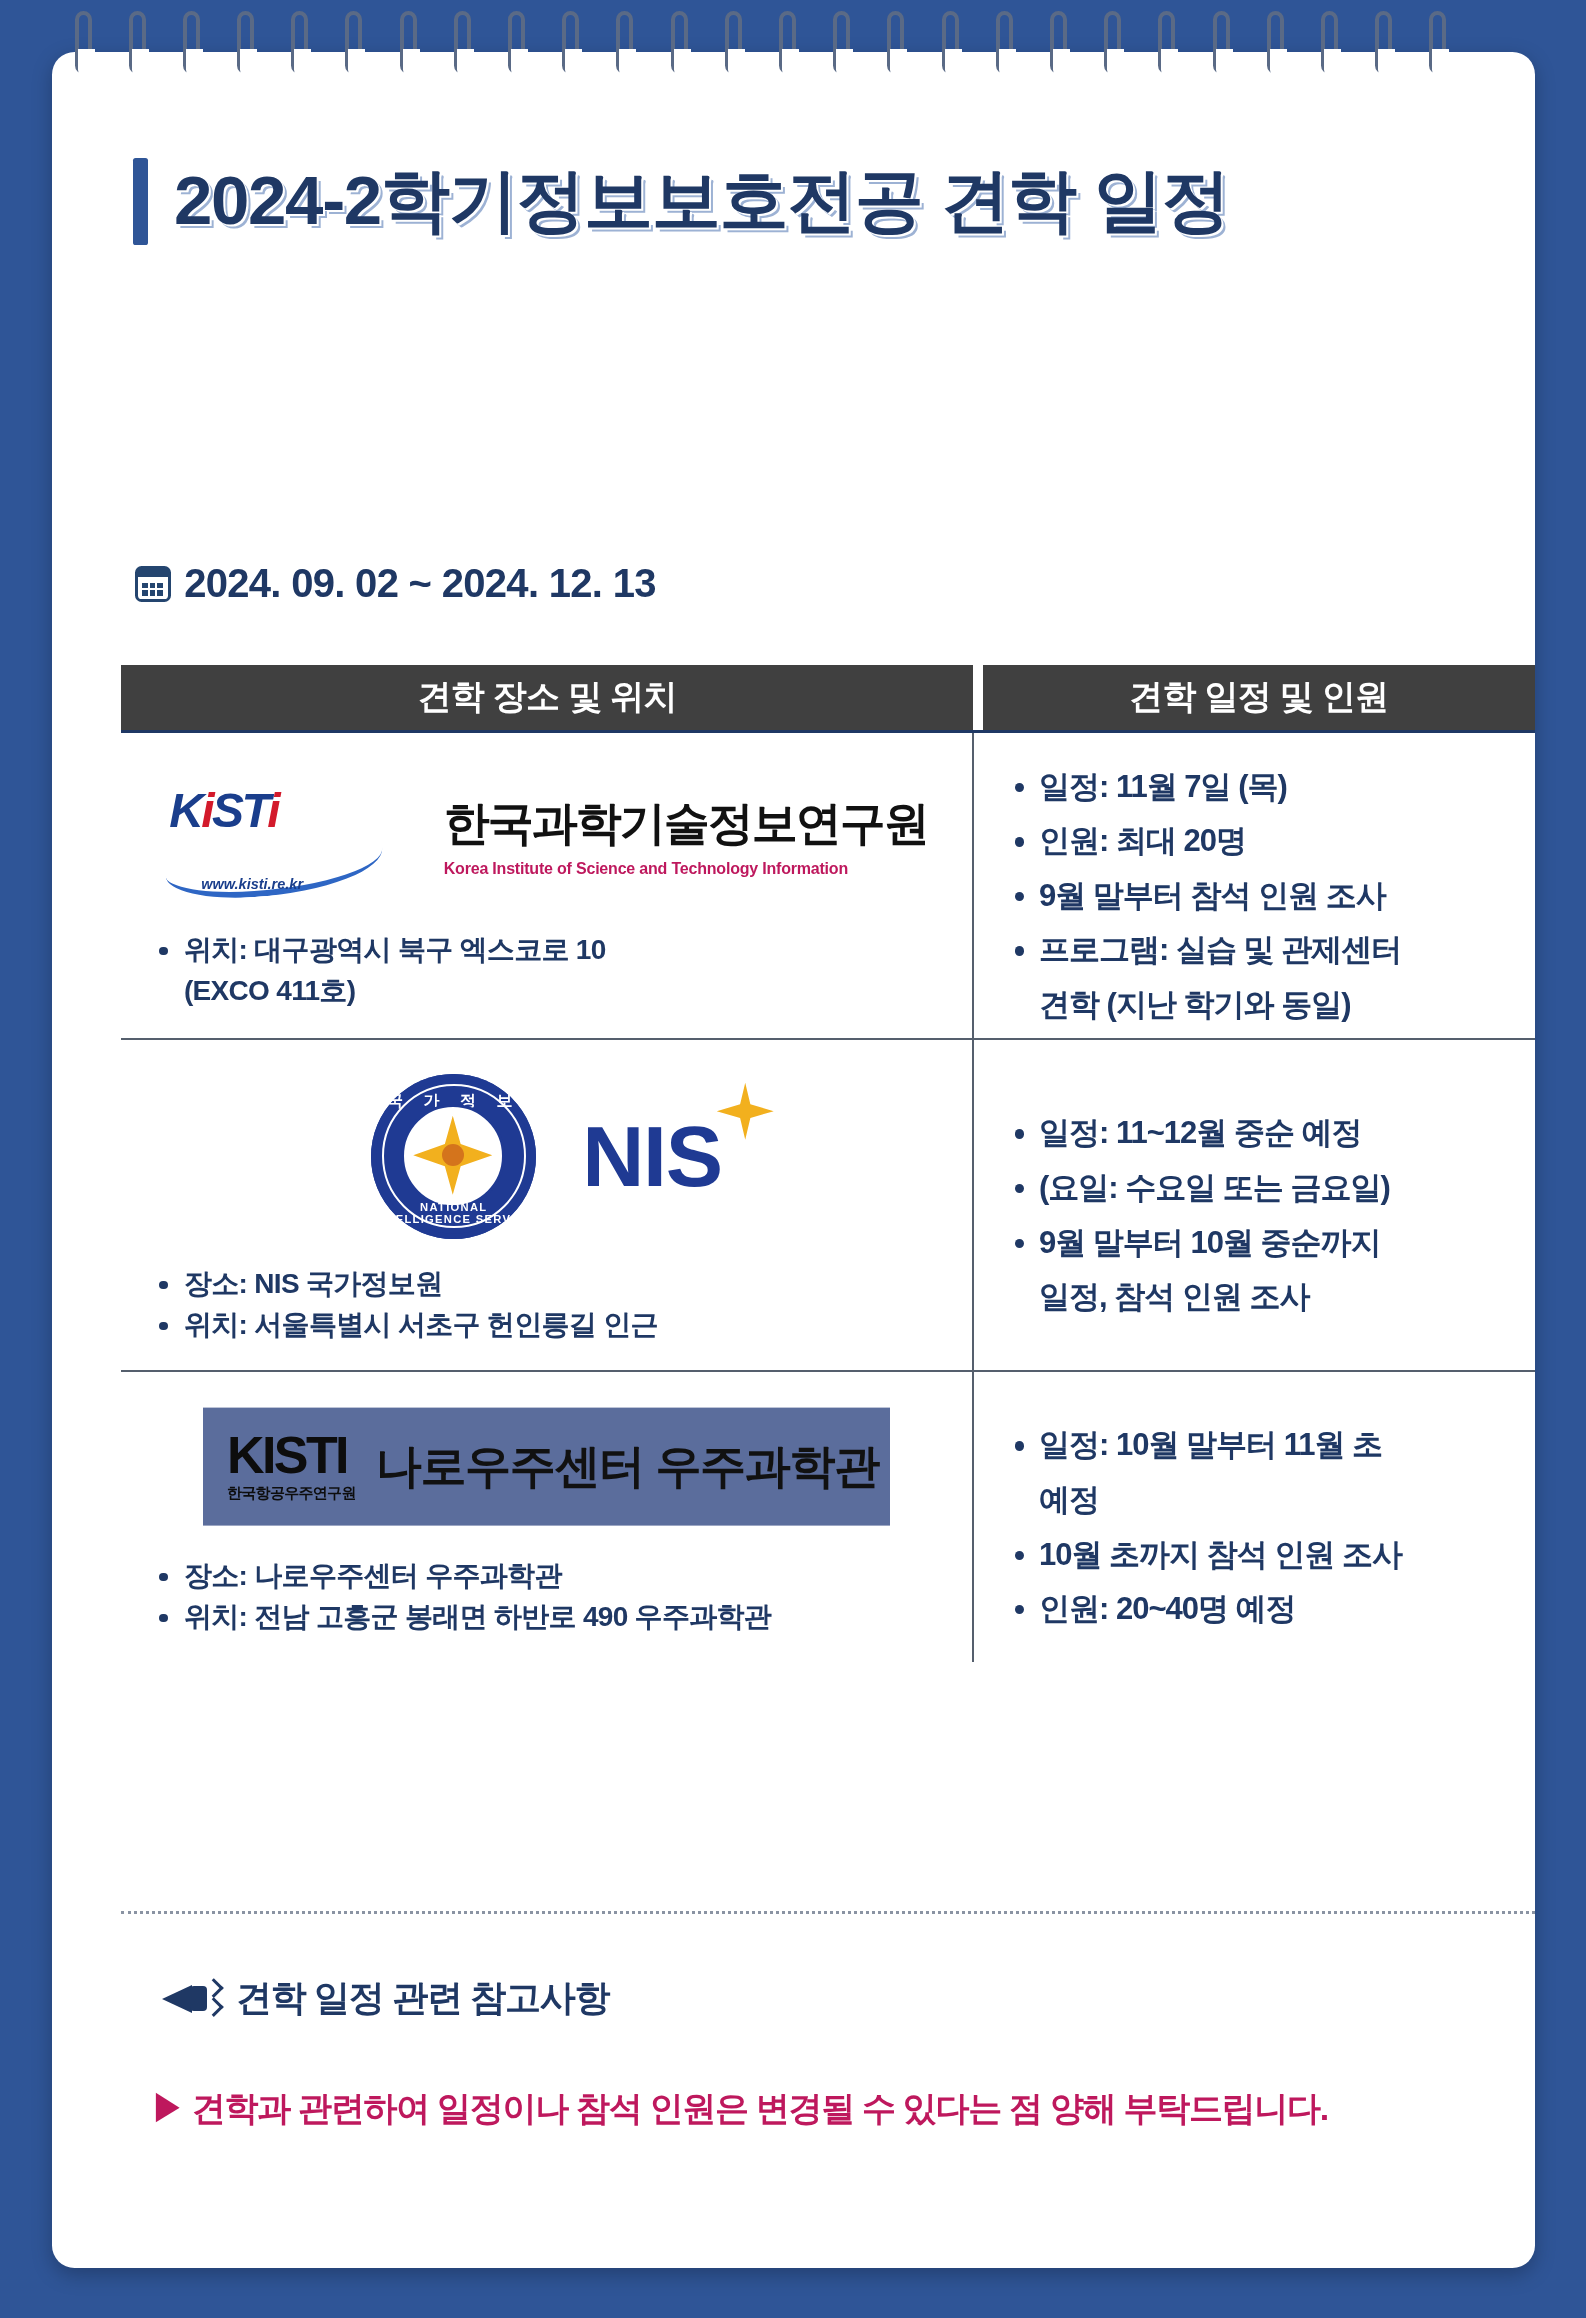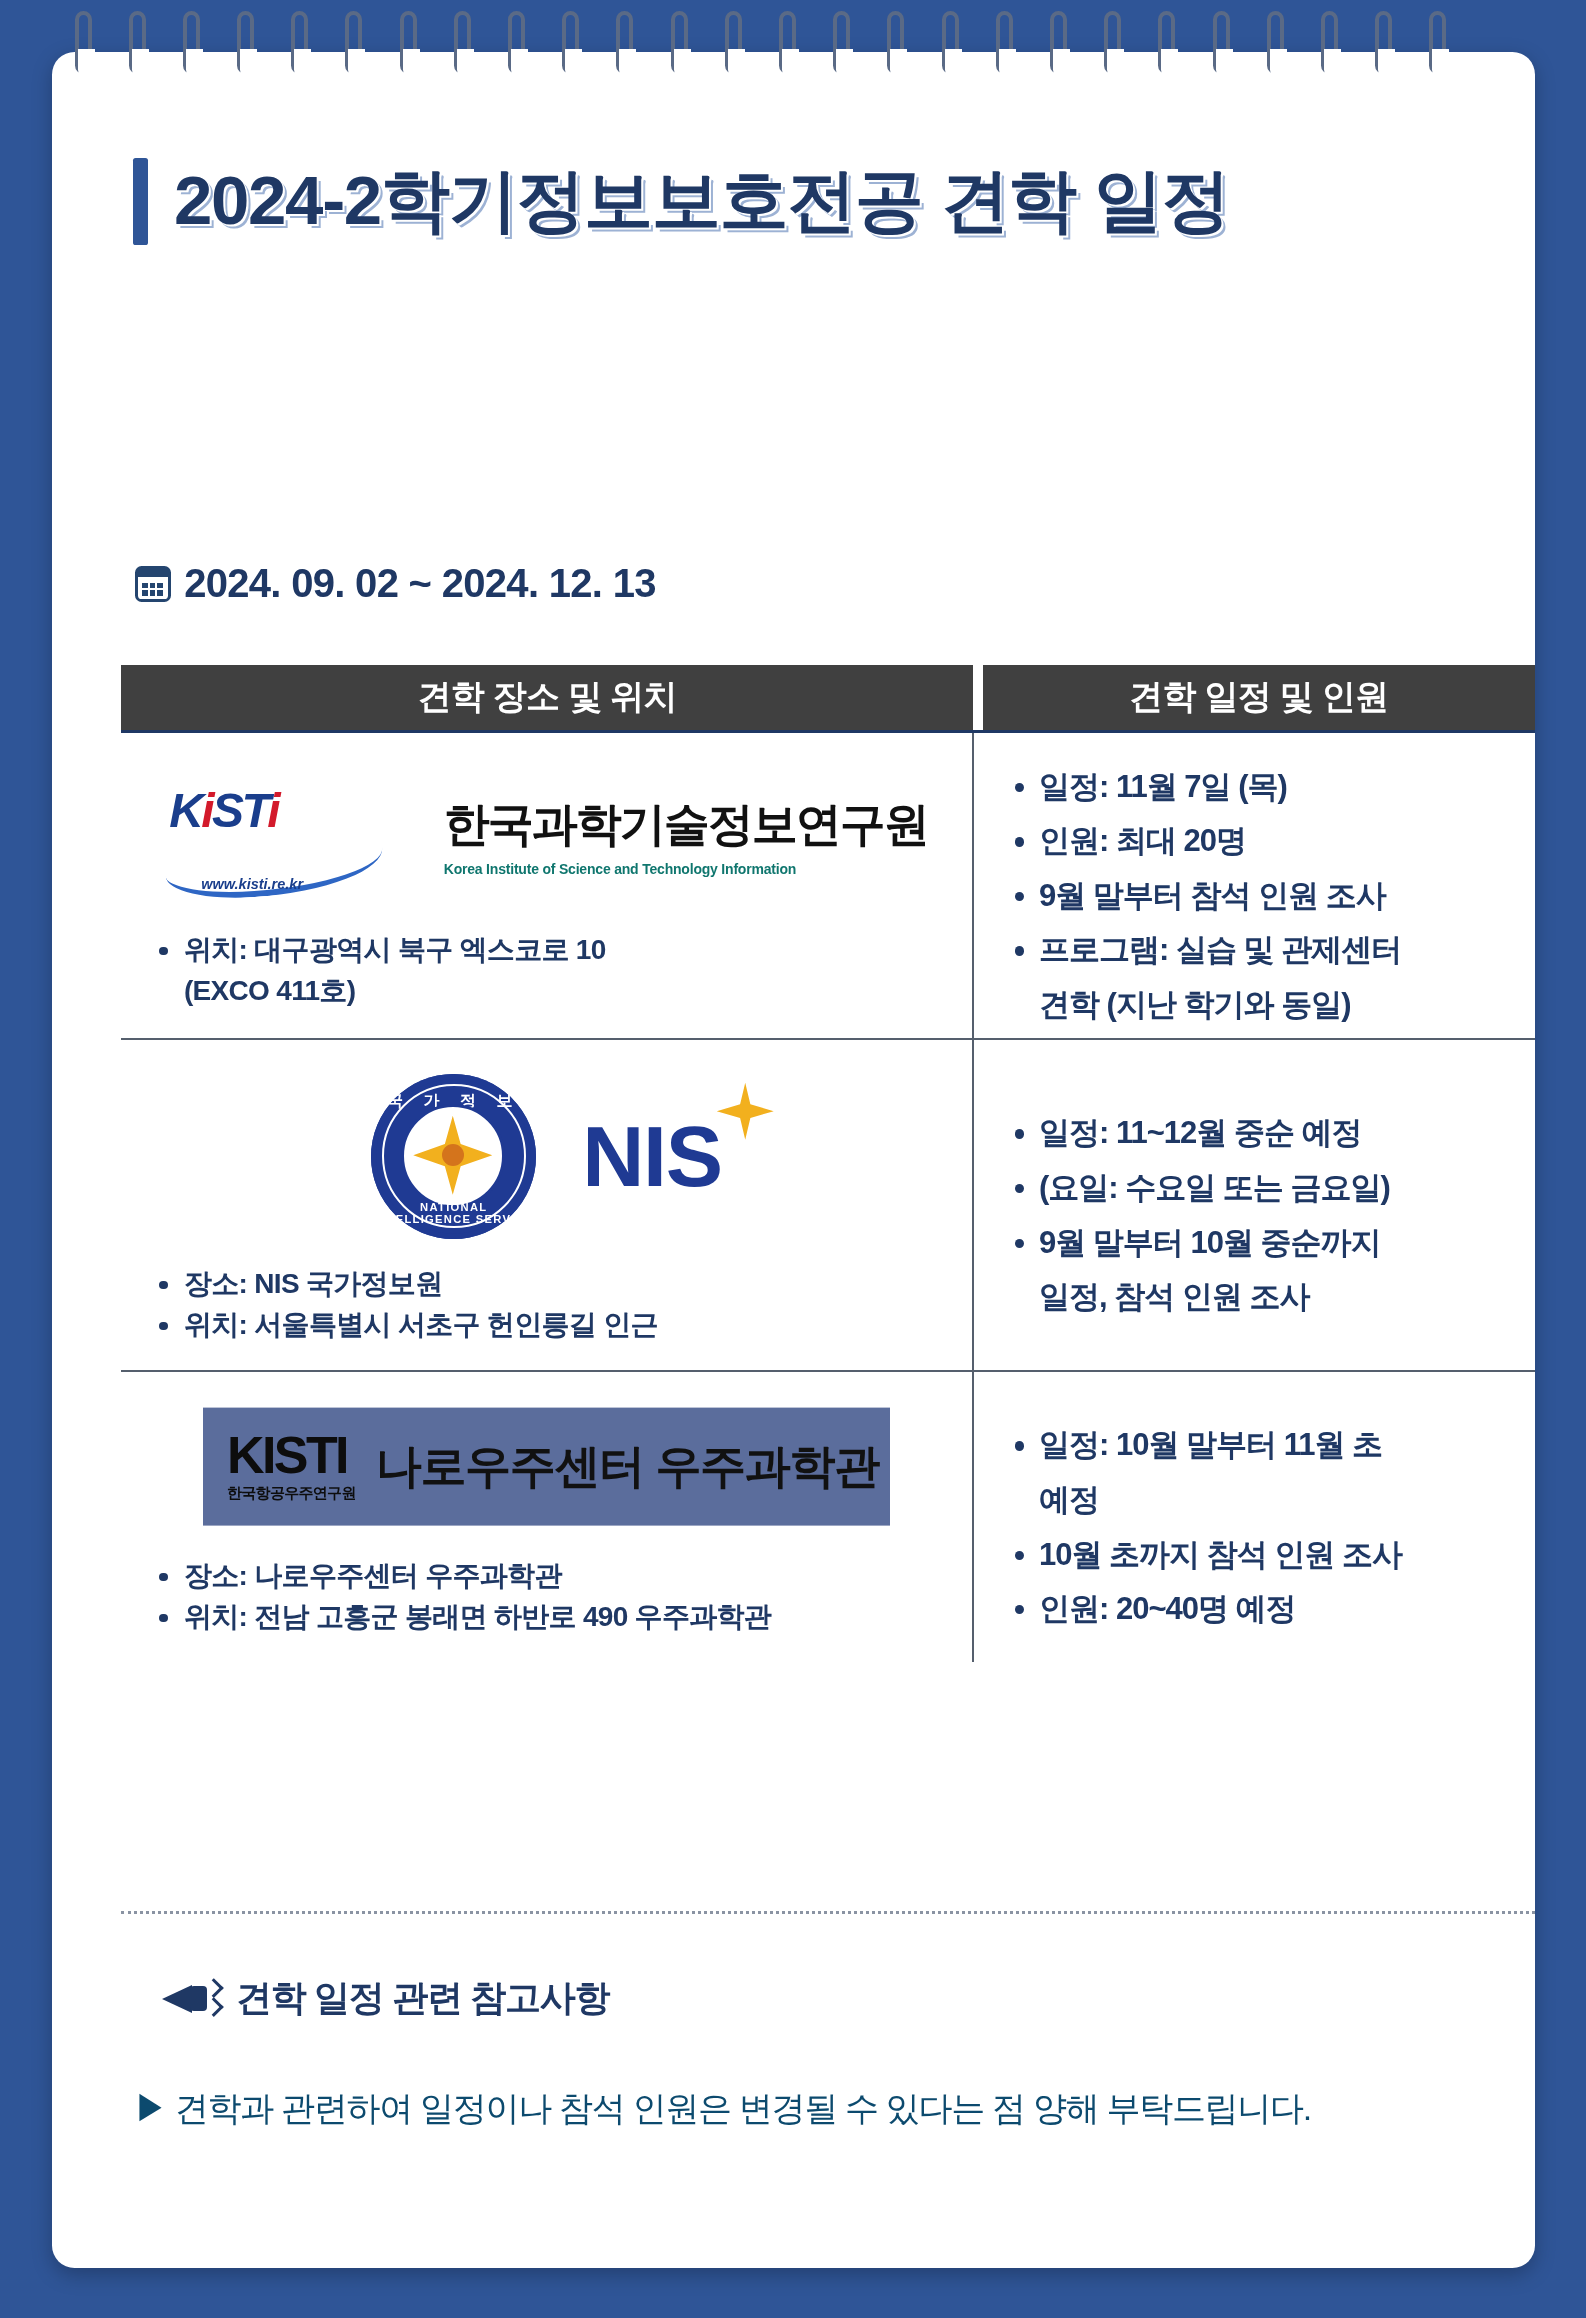--- a/index.html
+++ b/index.html
@@ -284,23 +284,23 @@
     justify-content: center;
   }
   .kisti-ko .ko {
     font-size: 46px;
     font-weight: bold;
     color: #111111;
     letter-spacing: -2px;
     line-height: 1.05;
   }
   .kisti-ko .en {
-    font-size: 14px;
-    font-weight: bold;
-    color: #0f766e;
+    font-size: 16px;
+    font-weight: bold;
+    color: #be185d;
     letter-spacing: -0.2px;
     margin-top: 12px;
   }
 
   
   .nis {
     display: flex;
     align-items: center;
     gap: 46px;
     transform: translateY(4px);
@@ -465,26 +465,26 @@
   .mega-icon .w1 { top: 5.3px; }
   .mega-icon .w2 { top: 24px; }
   .note-title {
     font-size: 36px;
     font-weight: bold;
     color: #1f3864;
     letter-spacing: -1.3px;
   }
   .note-body {
     position: absolute;
-    left: 82px;
+    left: 99px;
     top: 2034px;
     width: 1342px;
     font-size: 34px;
-    font-weight: normal;
-    color: #0c4a6e;
+    font-weight: bold;
+    color: #be185d;
     letter-spacing: -1.3px;
   }
 </style>
 </head>
 <body>
 
 <div class="poster">
 
   <div class="spiral" id="spiral">
       <div class="ring" style="left: 22.5px;"></div>

